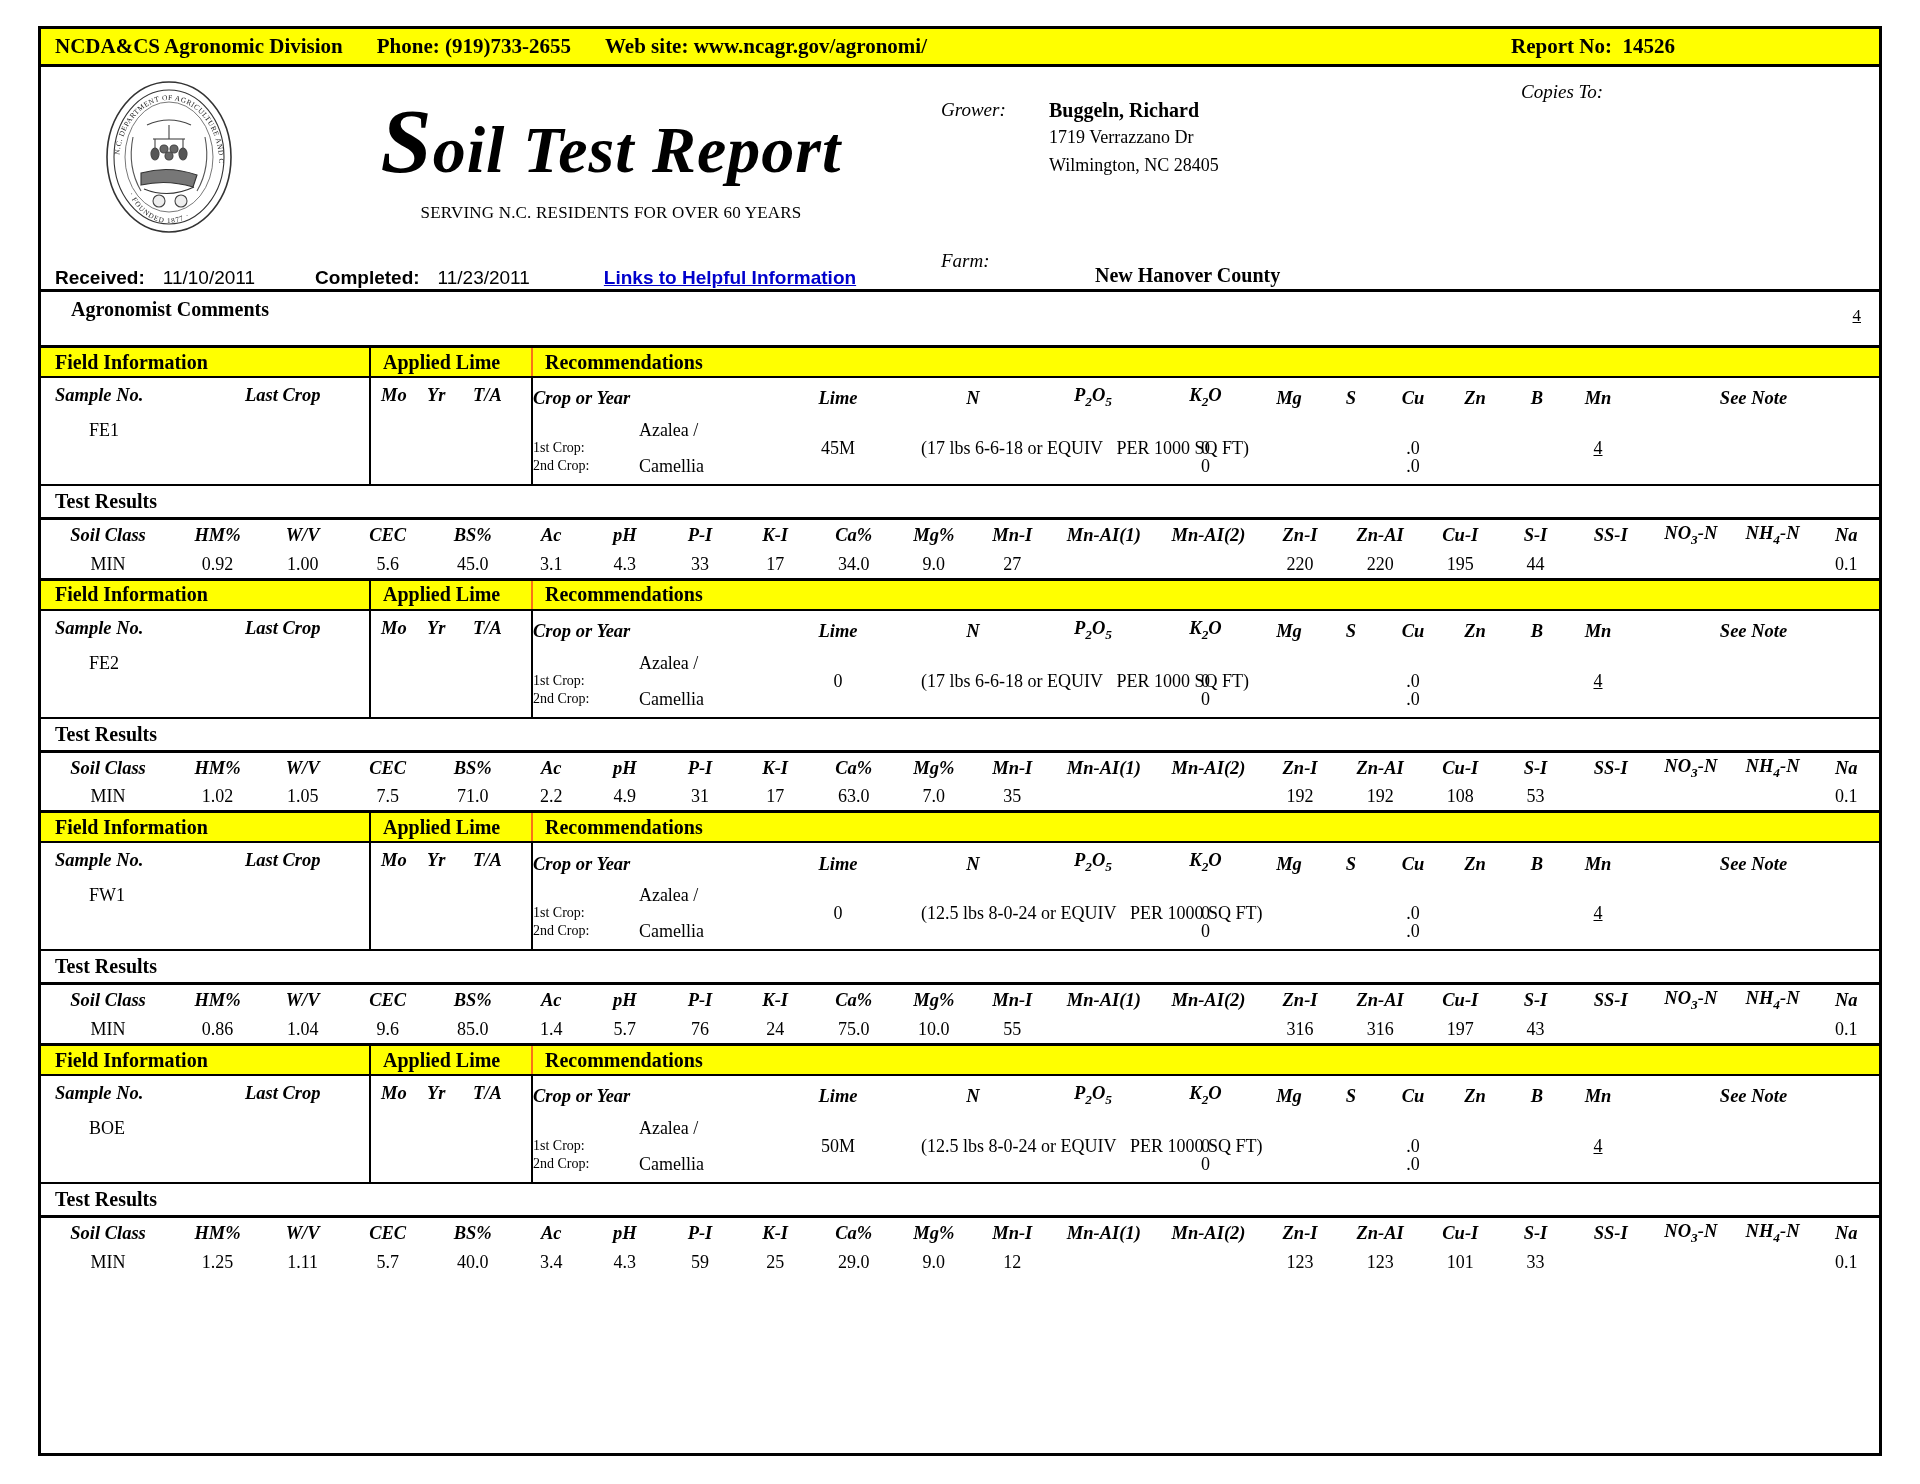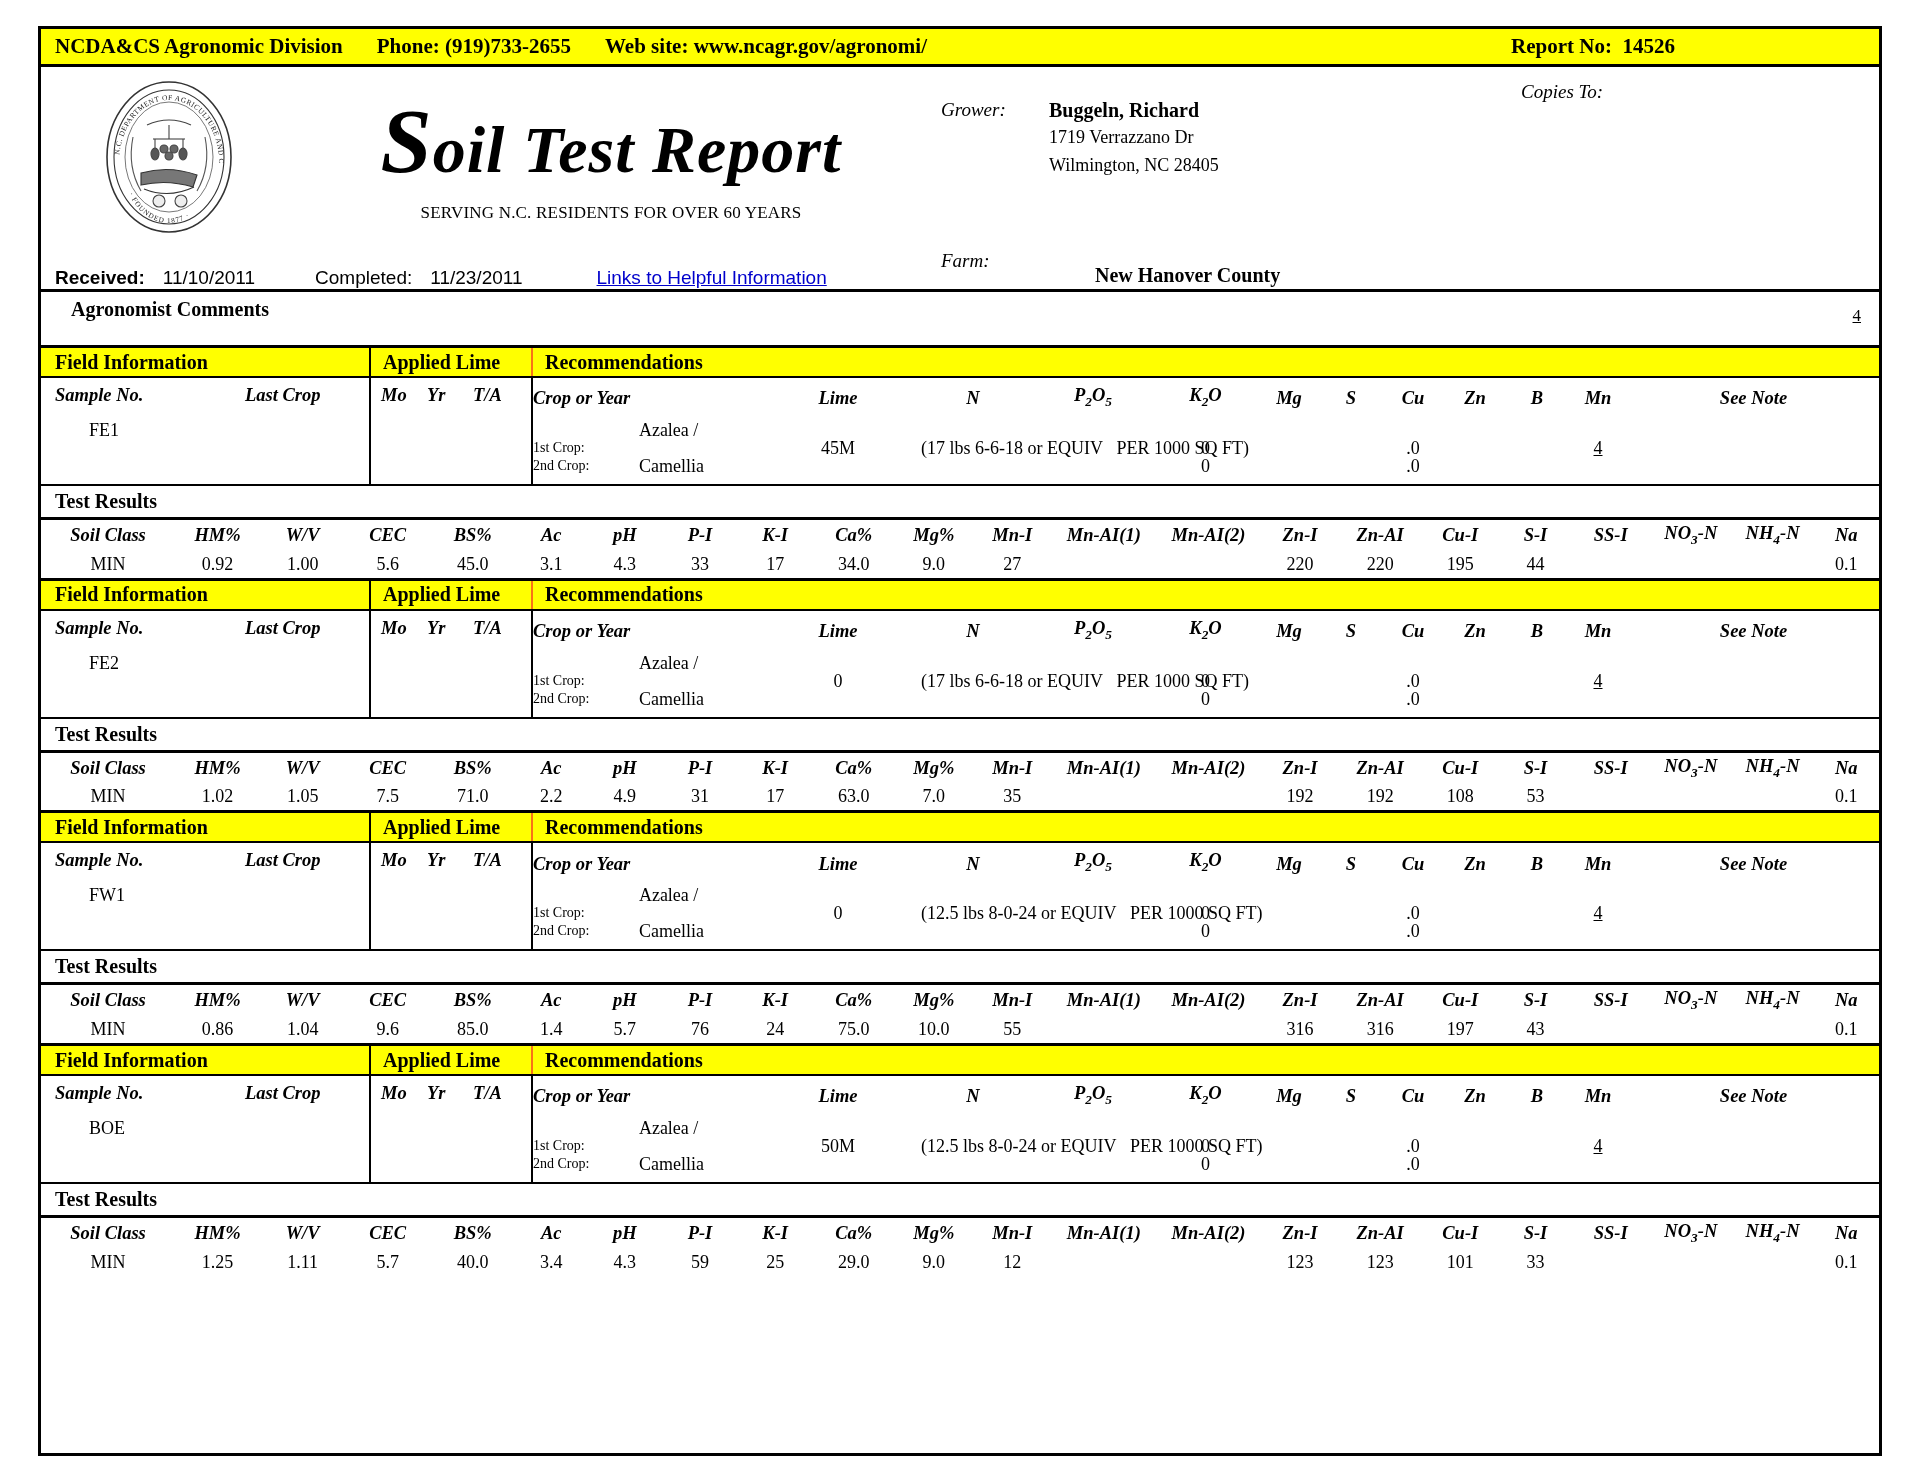--- a/index.html
+++ b/index.html
@@ -104,21 +104,21 @@
     align-items: flex-end;
     padding-left: 14px;
     font-family: "Liberation Sans", sans-serif;
     font-size: 19px;
     white-space: nowrap;
   }
   .dt-seg { margin-right: 18px; }
   .dt-gap { display: inline-block; width: 42px; }
   .links {
     color: #0000cc;
-    font-weight: normal;
+    font-weight: bold;
     text-decoration: underline;
     margin-left: 56px;
     font-family: "Liberation Sans", sans-serif;
     font-size: 19px;
   }
   .county {
     font-family: "Liberation Serif", serif;
     font-weight: bold;
     font-size: 20px;
     margin-left: 44px;
@@ -293,21 +293,21 @@
 
     <div class="copies-to">
       <span>Copies To:</span>
       <span></span>
     </div>
 
     <div class="datestrip">
       <span class="dt-seg" style="font-weight:bold">Received:</span>
       <span class="dt-seg">11/10/2011</span>
       <span class="dt-gap"></span>
-      <span class="dt-seg" style="font-weight:normal">Completed:</span>
+      <span class="dt-seg" style="font-weight:bold">Completed:</span>
       <span class="dt-seg">11/23/2011</span>
       <a class="links" href="#">Links to Helpful Information</a>
       <span class="county">New Hanover County</span>
     </div>
   </div>
 
   <div class="comments">
     <span class="comments-label">Agronomist Comments</span>
     <span class="comments-note">4</span>
   </div>

